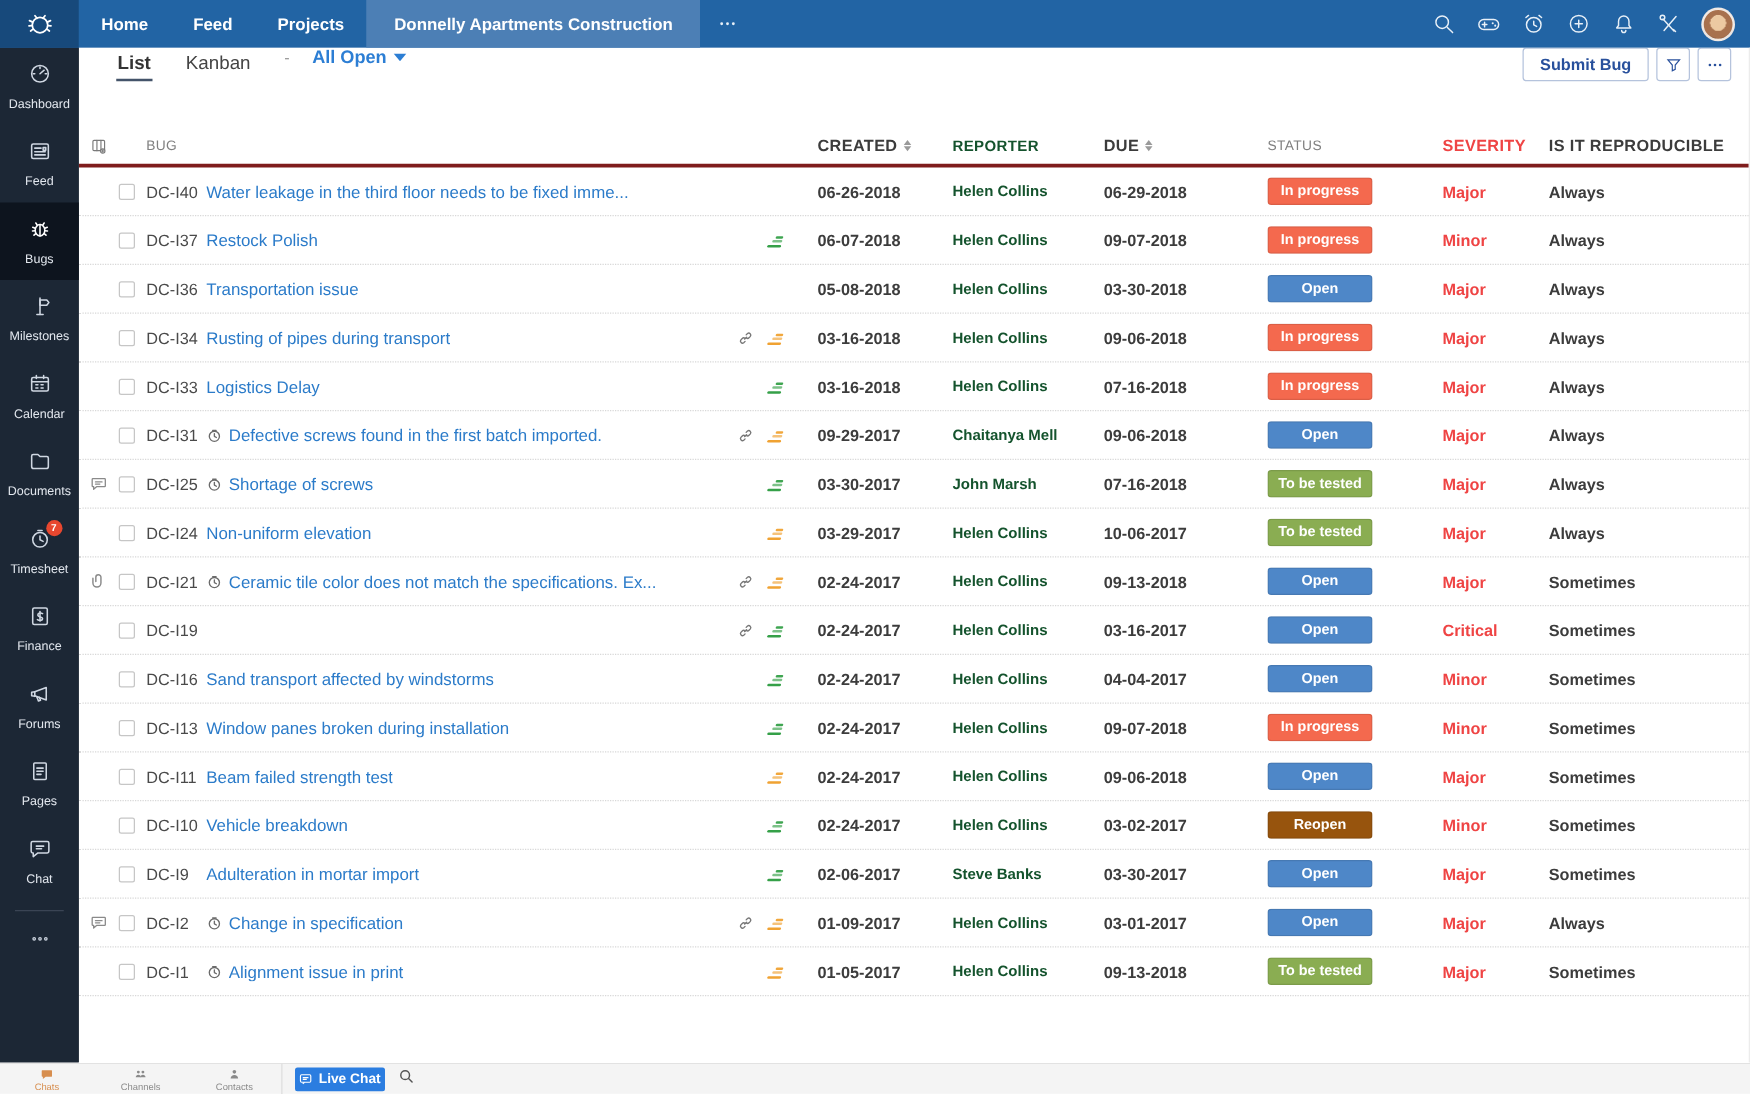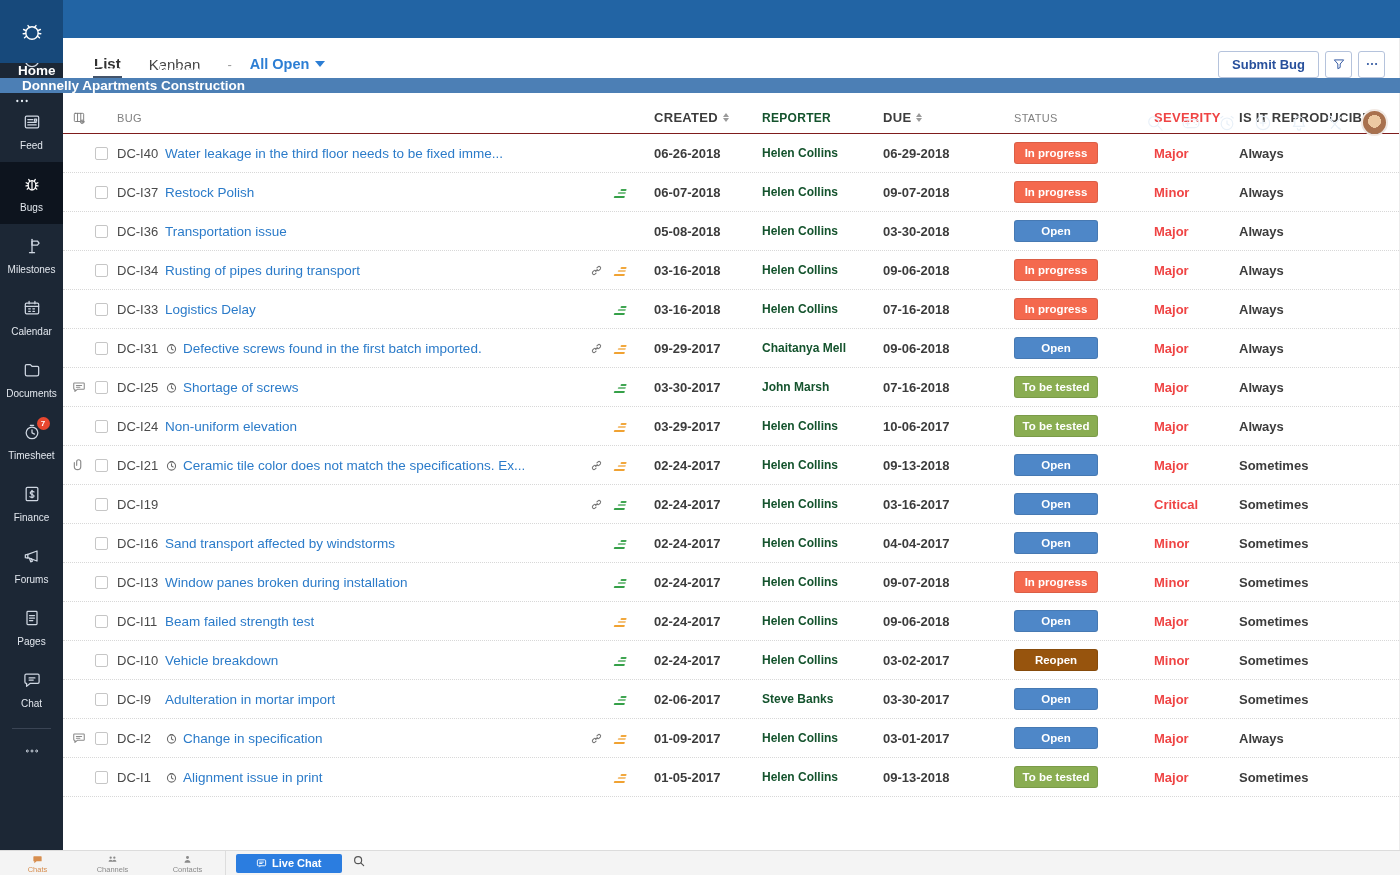--- a/index.html
+++ b/index.html
@@ -1,19 +1,19 @@
 <!DOCTYPE html>
 <html><head>
 <meta charset="utf-8">
 <style>
   * { margin:0; padding:0; box-sizing:border-box; }
   html,body { width:1400px; height:875px; overflow:hidden; font-family:"Liberation Sans", sans-serif; background:#fff; }
 
   
-  .topnav { position:fixed; top:0; left:0; width:1400px; height:38px; background:#2264a4; display:flex; align-items:stretch; z-index:30;flex-direction:column; }
+  .topnav { position:fixed; top:0; left:0; width:1400px; height:38px; background:#2264a4; display:flex; align-items:stretch; z-index:30; }
   .logo-box { width:63px; background:#17497b; display:flex; align-items:center; justify-content:center; flex:0 0 63px; }
   .logo-box svg { width:24px; height:24px; color:#fff; }
   .nav-items { display:flex; align-items:stretch; }
   .nav-item { color:#fff; font-size:13.5px; font-weight:bold; display:flex; align-items:center; padding:0 18px; cursor:pointer; }
   .nav-tab-active { background:#4c7fb5; color:#fff; font-size:13.5px; font-weight:bold; display:flex; align-items:center; padding:0 22px; cursor:pointer; }
   .nav-more { display:flex; align-items:center; padding:0 14px; color:#e8f0f8; cursor:pointer; }
   .nav-more svg { width:16px; height:16px; }
   .topnav-right { margin-left:auto; display:flex; align-items:center; gap:16px; padding-right:12px; }
   .topnav-right .icon-btn { width:20px; height:20px; color:#e8f0f8; cursor:pointer; }
   .topnav-right .icon-btn svg { width:20px; height:20px; }
@@ -28,34 +28,34 @@
   .side-label { font-size:10px; margin-top:4px; color:#e2e7ee; }
   .side-icon-wrap { position:relative; }
   .side-badge { position:absolute; top:-5px; right:-8px; background:#e8472f; color:#fff; width:13px; height:13px; border-radius:50%; font-size:8px; display:flex; align-items:center; justify-content:center; font-weight:bold; }
   .side-divider { height:1px; background:#3a4454; margin:8px 12px 0 12px; }
   .side-more { display:flex; align-items:center; justify-content:center; padding:14px 0; color:#cfd7e2; cursor:pointer; }
   .side-more svg { width:16px; height:16px; }
 
   
   .main { position:fixed; top:38px; left:63px; right:0; bottom:25px; background:#fff; overflow:hidden; border-right:1px solid #ececec; }
 
-  .toolbar { display:flex; align-items:center; height:52px; padding:0 14px 0 30px; }
+  .toolbar { display:flex; align-items:flex-start; height:52px; padding:0 14px 0 30px; }
   .view-tab { font-size:15px; color:#333; font-weight:bold; margin-right:26px; cursor:pointer; padding:4px 1px; }
   .view-tab.active { border-bottom:2px solid #44546a; }
   .view-tab.inactive { font-weight:normal; color:#444; }
   .tab-sep { color:#999; margin-right:18px; font-size:13px; }
   .filter-dd { color:#2c7ed4; font-size:14.5px; font-weight:bold; cursor:pointer; display:flex; align-items:center; gap:6px; }
   .caret-down { width:0; height:0; border-left:5px solid transparent; border-right:5px solid transparent; border-top:6px solid #2c7ed4; }
   .toolbar-right { margin-left:auto; display:flex; align-items:center; gap:6px; }
   .btn-outline { border:1px solid #b5c3dc; background:#fff; color:#28509c; font-size:13px; font-weight:bold; border-radius:3px; height:27px; padding:0 13px; cursor:pointer; font-family:inherit; }
   .btn-sq { width:27px; height:27px; border:1px solid #b5c3dc; background:#fff; border-radius:3px; display:flex; align-items:center; justify-content:center; color:#28509c; cursor:pointer; }
   .btn-sq svg { width:14px; height:14px; }
 
   
-  .thead { display:flex; align-items:center; height:32px; margin-top:12px; border-bottom:1px solid #7f1d1d; color:#808080; font-size:11px; letter-spacing:.3px; }
+  .thead { display:flex; align-items:center; height:32px; margin-top:12px; border-bottom:3px solid #7f1d1d; color:#808080; font-size:11px; letter-spacing:.3px; }
   .trow { display:flex; align-items:center; height:39px; border-bottom:1px dotted #d8d8d8; }
   .col-gutter { flex:0 0 32px; display:flex; align-items:center; justify-content:center; color:#8a8a8a; }
   .col-gutter svg { width:14px; height:14px; }
   .col-cb { flex:0 0 22px; display:flex; align-items:center; }
   .cb { width:13px; height:13px; border:1px solid #c6c6c6; border-radius:2px; background:#fff; cursor:pointer; }
   .col-id { flex:0 0 48px; font-size:13px; color:#4a4a4a; }
   .col-title { flex:1 1 auto; display:flex; align-items:center; min-width:0; }
   .clock-ic { width:13px; height:13px; color:#6b6b6b; margin-right:5px; flex:0 0 auto; }
   .title-link { font-size:13.5px; color:#2b7bc9; text-decoration:none; cursor:pointer; white-space:nowrap; overflow:hidden; text-overflow:ellipsis; }
   .row-icons { margin-left:auto; display:flex; align-items:center; gap:12px; padding:0 28px 0 10px; flex:0 0 auto; }
@@ -80,21 +80,21 @@
   .cols-ic { width:15px; height:15px; color:#7a7a7a; cursor:pointer; }
 
   
   .chatbar { position:fixed; left:0; bottom:0; width:1400px; height:25px; background:#f4f4f4; border-top:1px solid #dcdcdc; display:flex; align-items:center; z-index:40; }
   .chat-tab { width:75px; display:flex; flex-direction:column; align-items:center; justify-content:center; cursor:pointer; color:#8a8a8a; padding-top:1px; }
   .chat-tab svg { width:11px; height:11px; }
   .chat-tab .ct-label { font-size:7.5px; margin-top:0px; }
   .chat-tab.active { color:#d78e4f; }
   .chat-vsep { width:1px; height:25px; background:#ddd; margin-right:10px; }
   .smart-chat { flex:1 1 auto; font-size:12px; color:#999; border:none; background:transparent; outline:none; font-family:inherit; }
-  .livechat-btn { background:#2b7de0; color:#fff; border:none; border-radius:2px; height:19px; display:flex; align-items:center; gap:5px; padding:0 20px; font-size:11px; font-weight:bold; cursor:pointer; margin-right:10px; font-family:inherit; }
+  .livechat-btn { background:#2b7de0; color:#fff; border:none; border-radius:2px; height:19px; display:flex; align-items:center; gap:5px; padding:0 3px; font-size:11px; font-weight:bold; cursor:pointer; margin-right:10px; font-family:inherit; }
   .livechat-btn svg { width:11px; height:11px; }
   .chat-search { color:#555; margin-right:10px; cursor:pointer; }
   .chat-search svg { width:14px; height:14px; }
 </style>
 </head>
 <body>
 
 <div class="topnav">
   <div class="logo-box">
     <svg viewBox="0 0 24 24" fill="none" stroke="currentColor" stroke-width="1.4" stroke-linecap="round">

